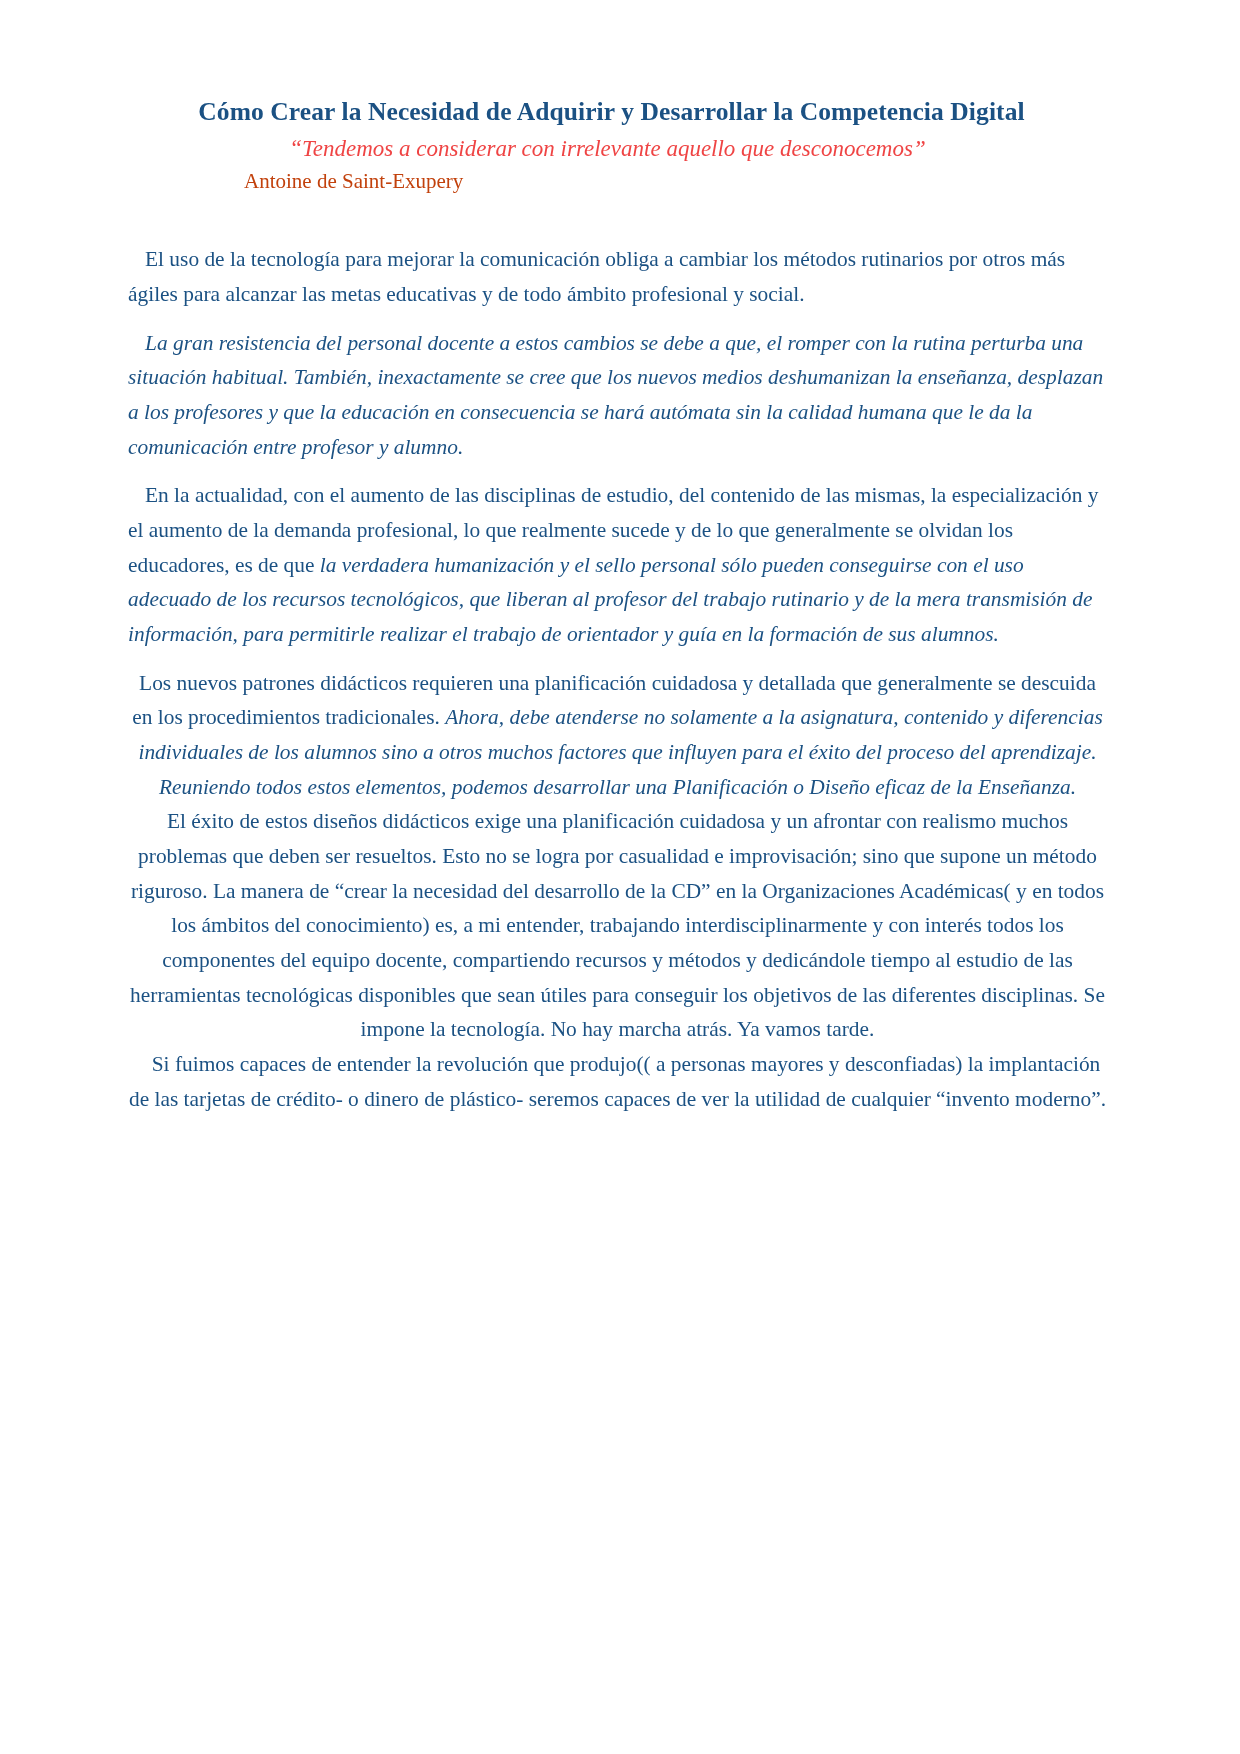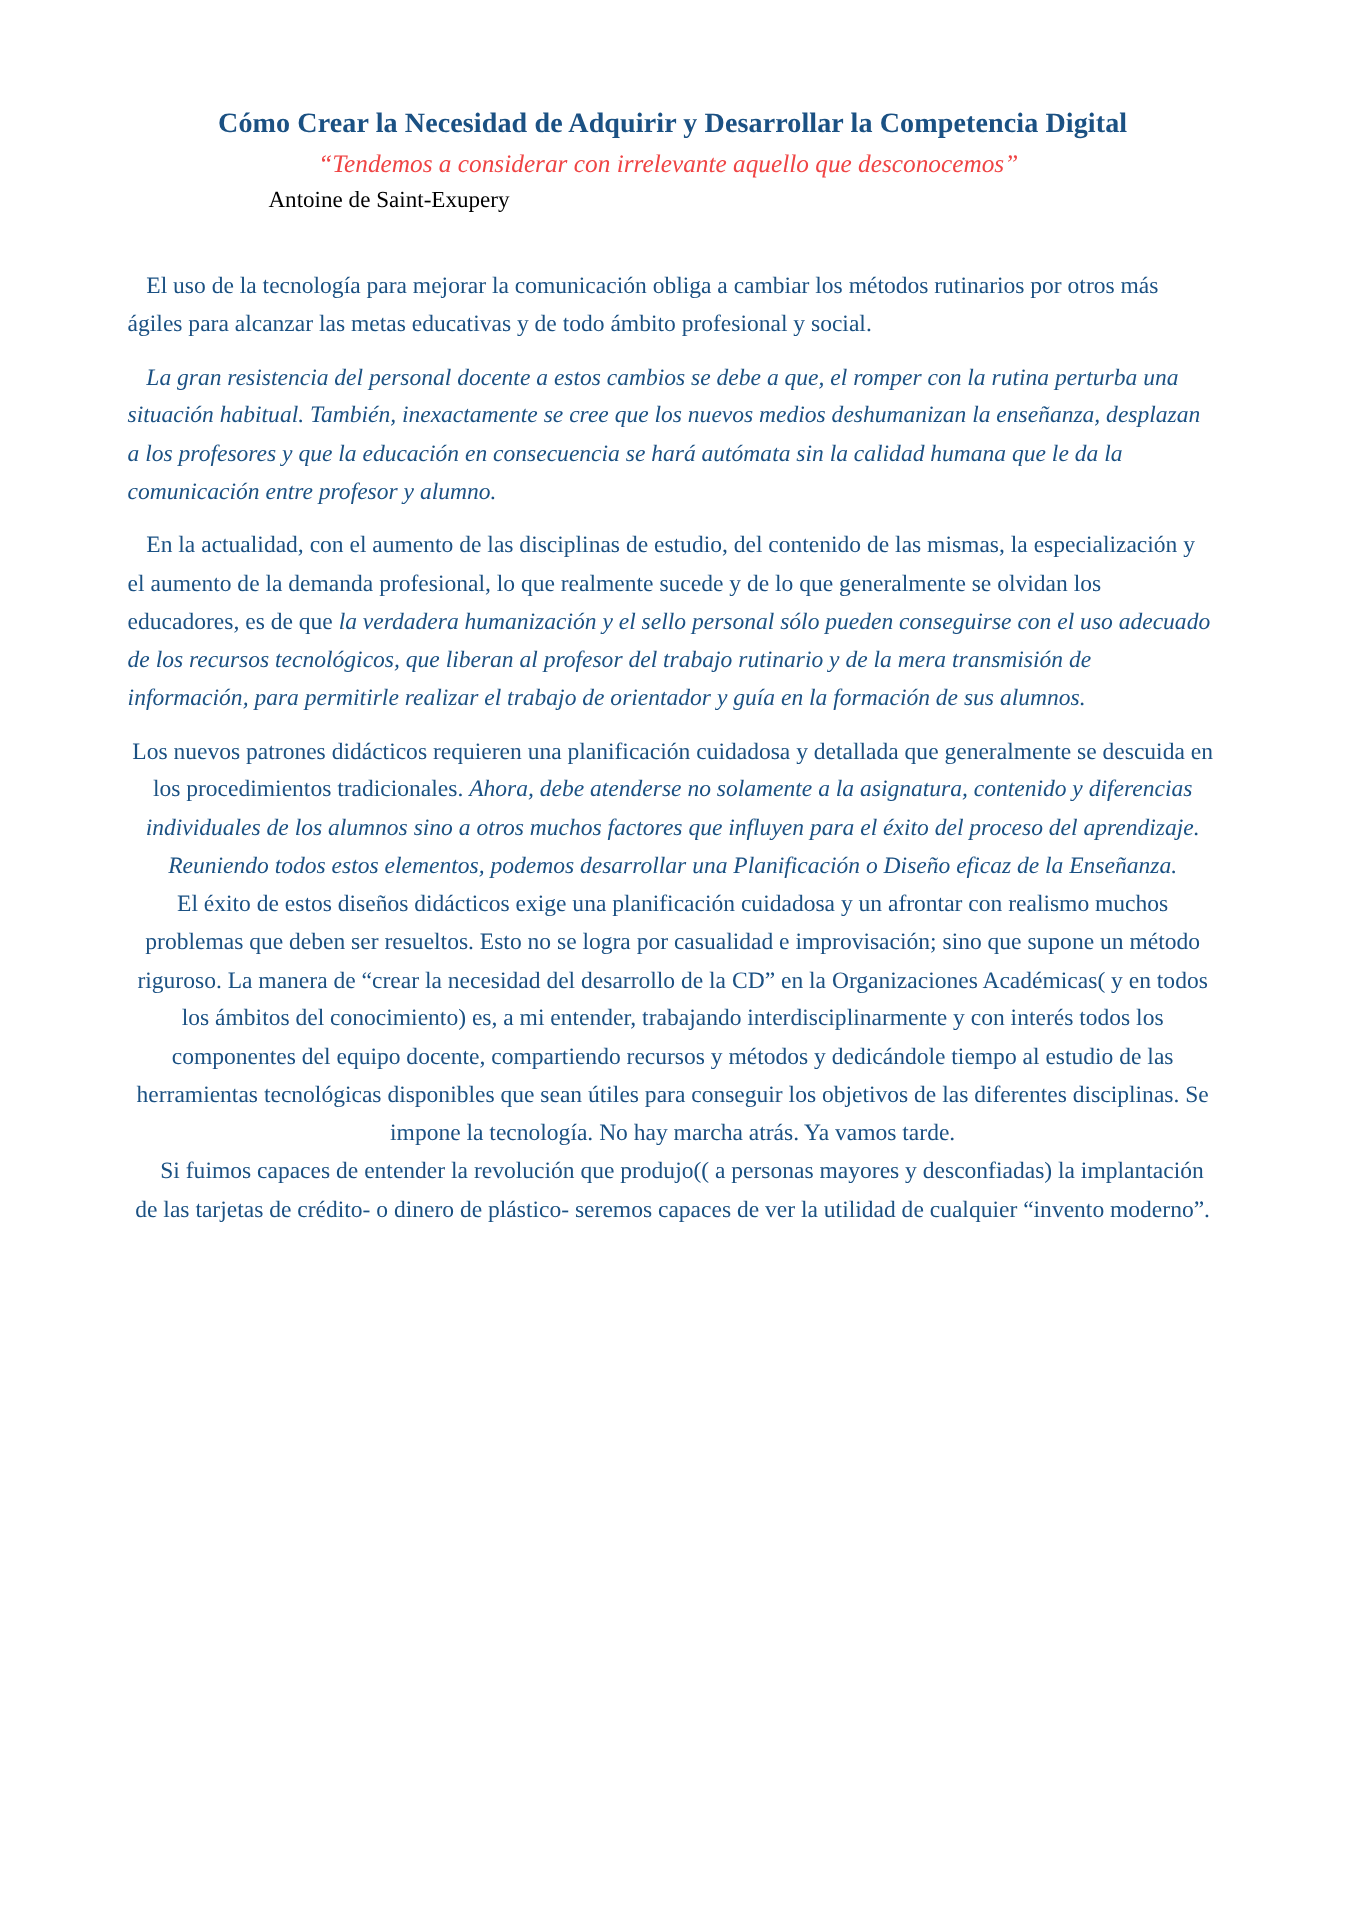--- a/index.html
+++ b/index.html
@@ -38,26 +38,26 @@
     margin: 0 0 2px 0;
     line-height: 1.4;
     padding-right: 8px;
     color: #ef4444;
   }
   .doc-author {
     font-size: 21px;
     margin: 0 0 46px 0;
     line-height: 1.4;
     padding-left: 128px;
-    color: #000000;
+    color: #c2410c;
   }
   p.body-par {
     font-size: 21.4px;
     line-height: 1.62;
-    margin: 0 0 14px 0;
+    margin: 0 0 14px 12px;
     text-align: left;
     color: #1b5183;
   }
   p.tight {
     margin-bottom: 0;
     text-align: center;
   }
   .ind {
     display: inline-block;
     width: 17px;

